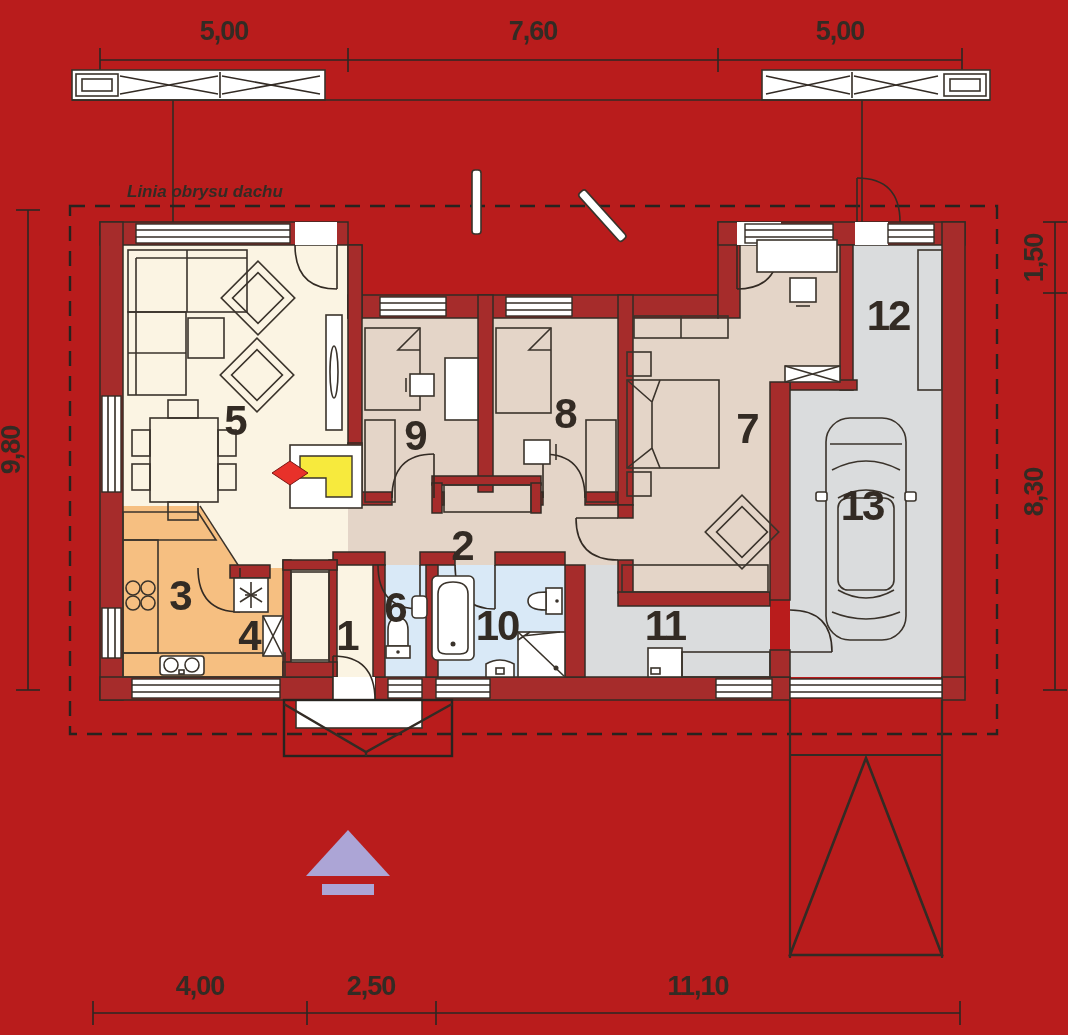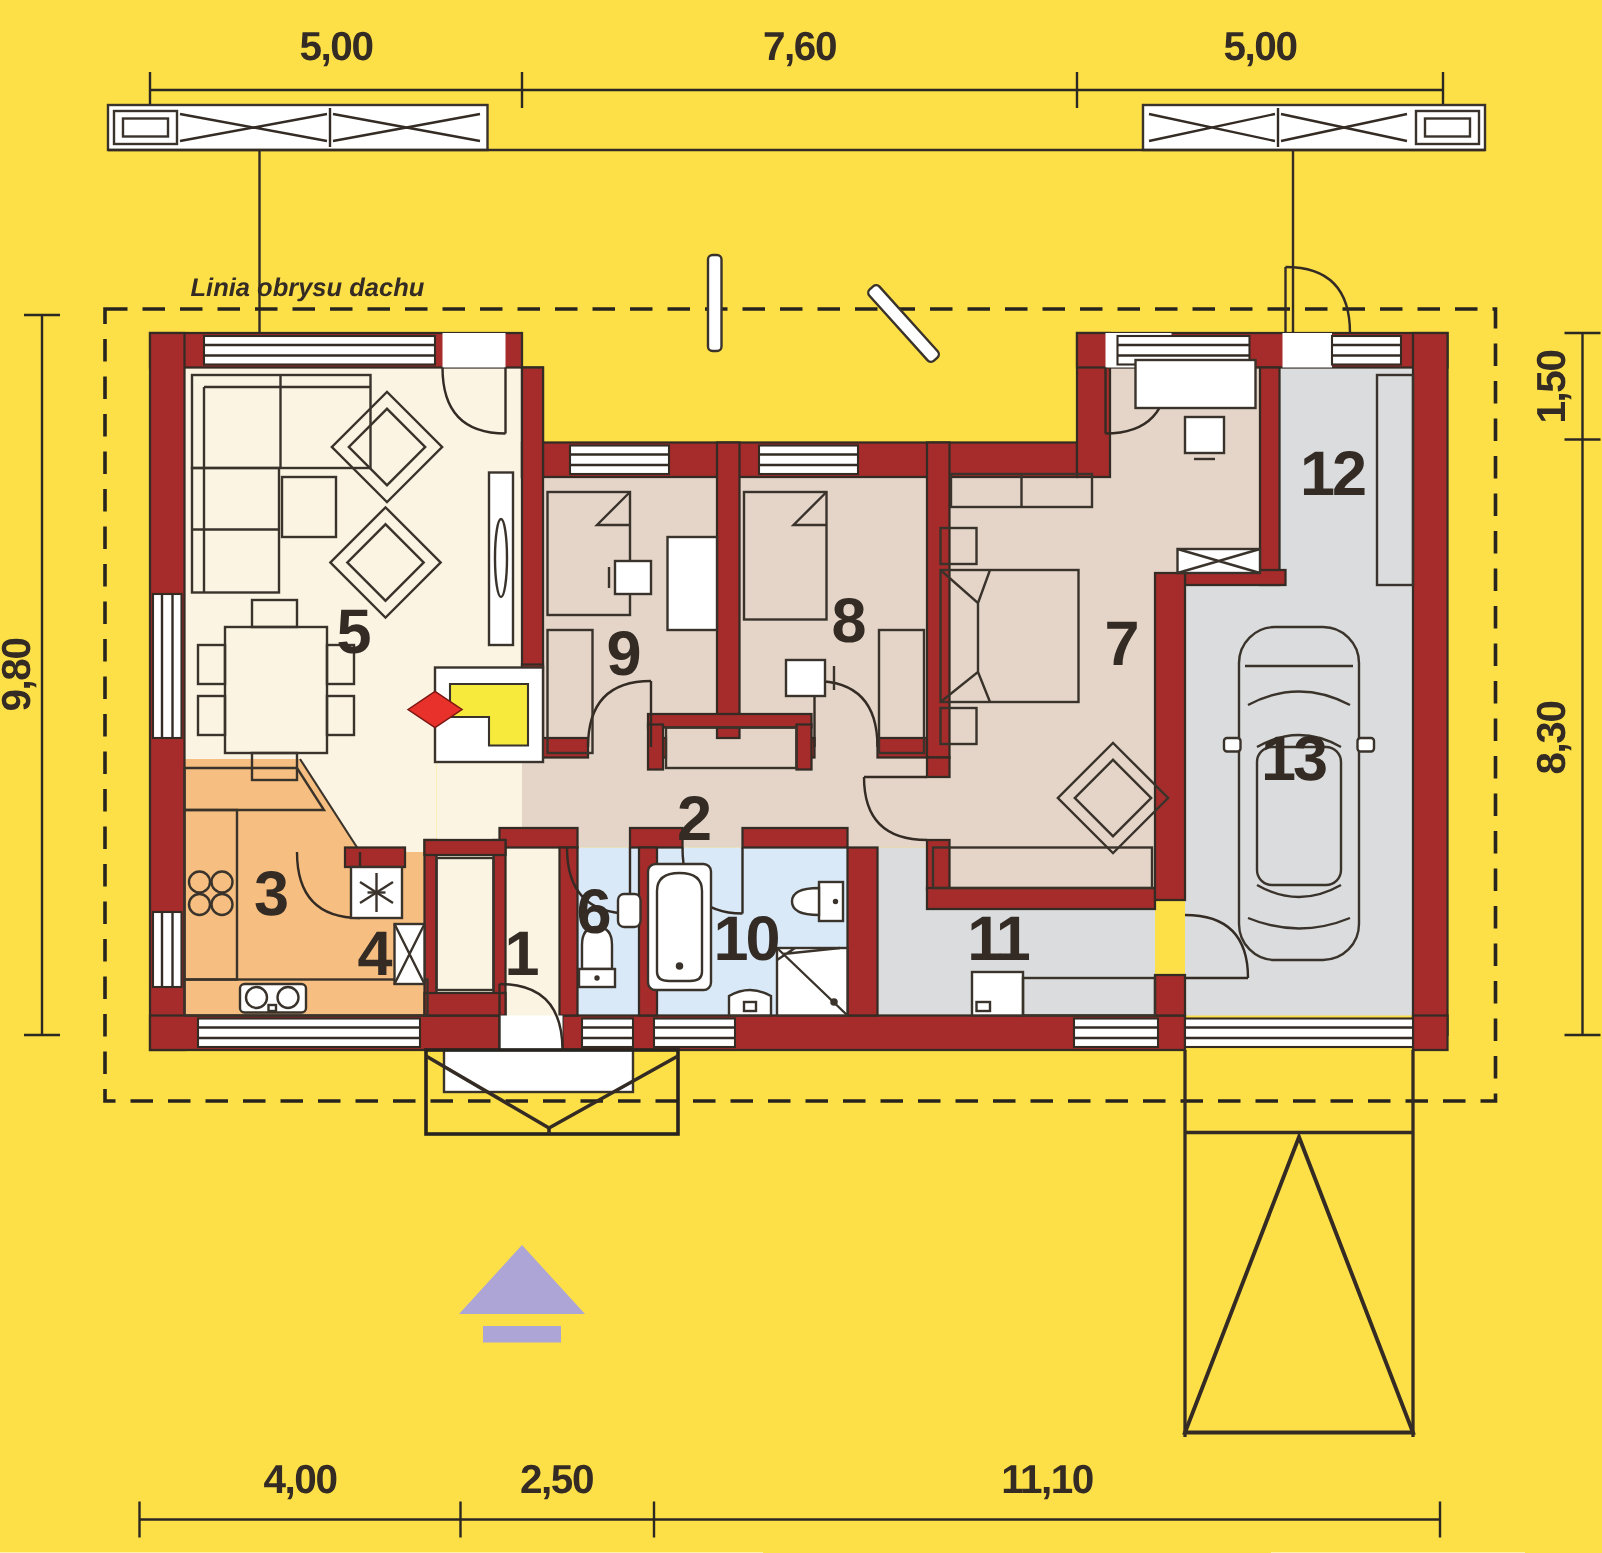--- a/index.html
+++ b/index.html
@@ -1,16 +1,16 @@
 <!DOCTYPE html>
 <html><head>
 <meta charset="utf-8">
 <style>
   html,body{margin:0;padding:0;background:#ffffff;}
-  .stage{position:relative;width:1068px;height:1035px;background:#fde047;overflow:hidden;}
+  .stage{position:relative;width:1068px;height:1035px;background:#b91c1c;overflow:hidden;}
   svg{display:block;}
   .t{font-family:"Liberation Sans","DejaVu Sans",sans-serif;fill:#332B24;}
   .dim{font-size:27px;font-weight:bold;letter-spacing:-1px;}
   .roomnum{font-size:42px;font-weight:bold;letter-spacing:-2px;}
   .rooflabel{font-size:17px;font-weight:bold;font-style:italic;}
   .wall{fill:#A62C2B;stroke:#332B24;stroke-width:1.5;}
   .win{fill:#ffffff;stroke:#332B24;stroke-width:1.4;}
   .opening{fill:#ffffff;stroke:none;}
   .ln{stroke:#332B24;stroke-width:1.6;fill:none;}
   .fur{stroke:#3A332B;stroke-width:1.6;fill:none;}

